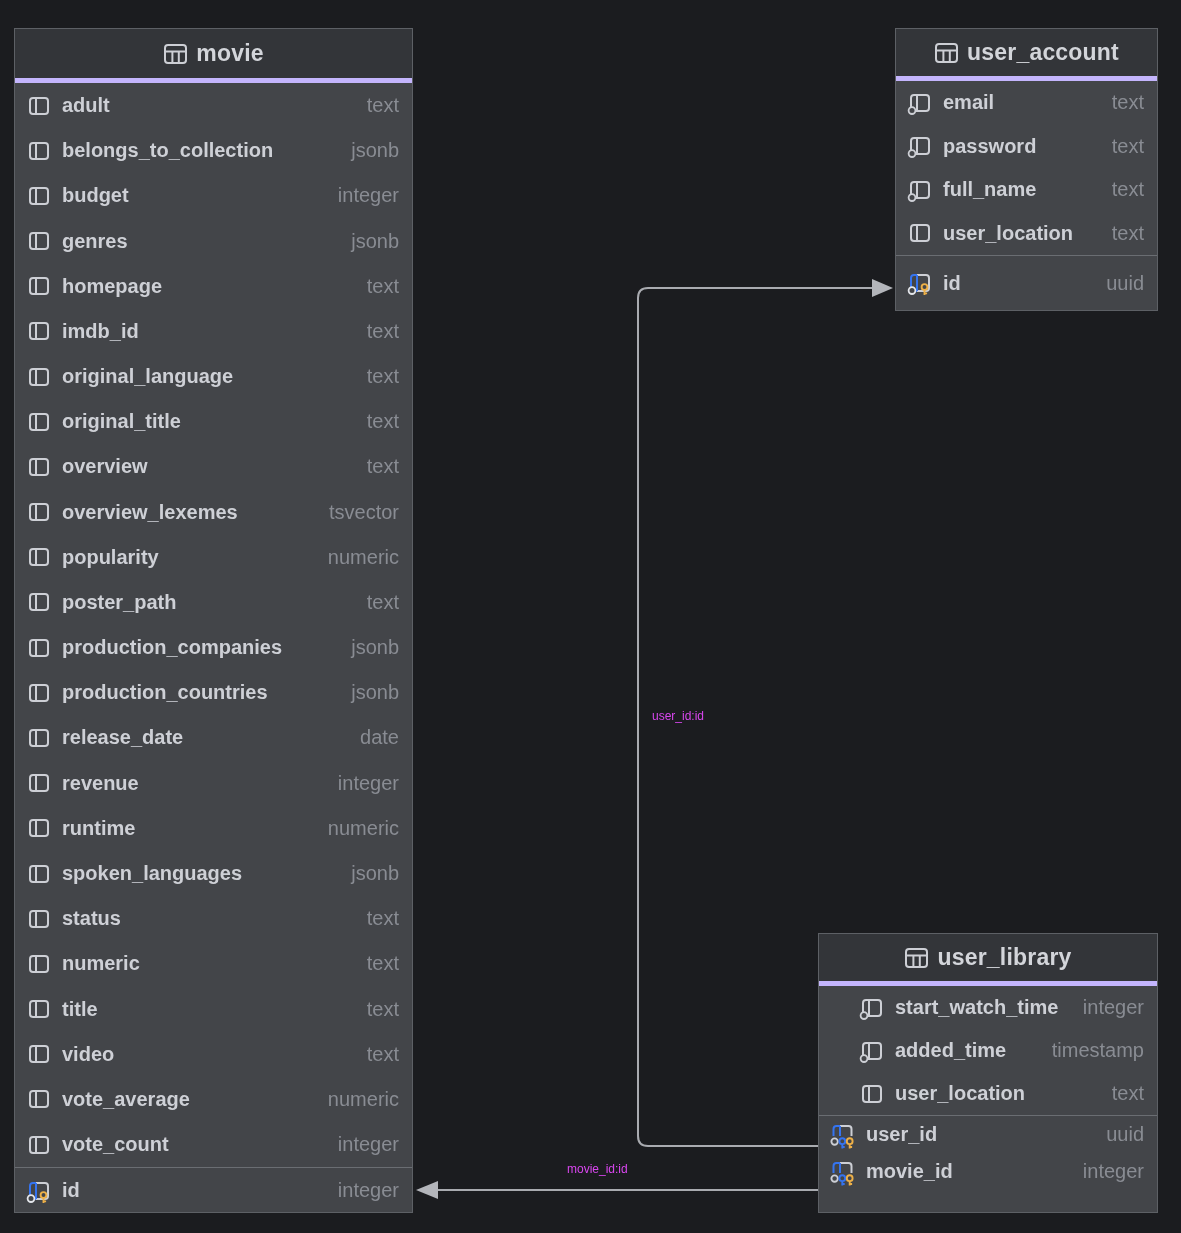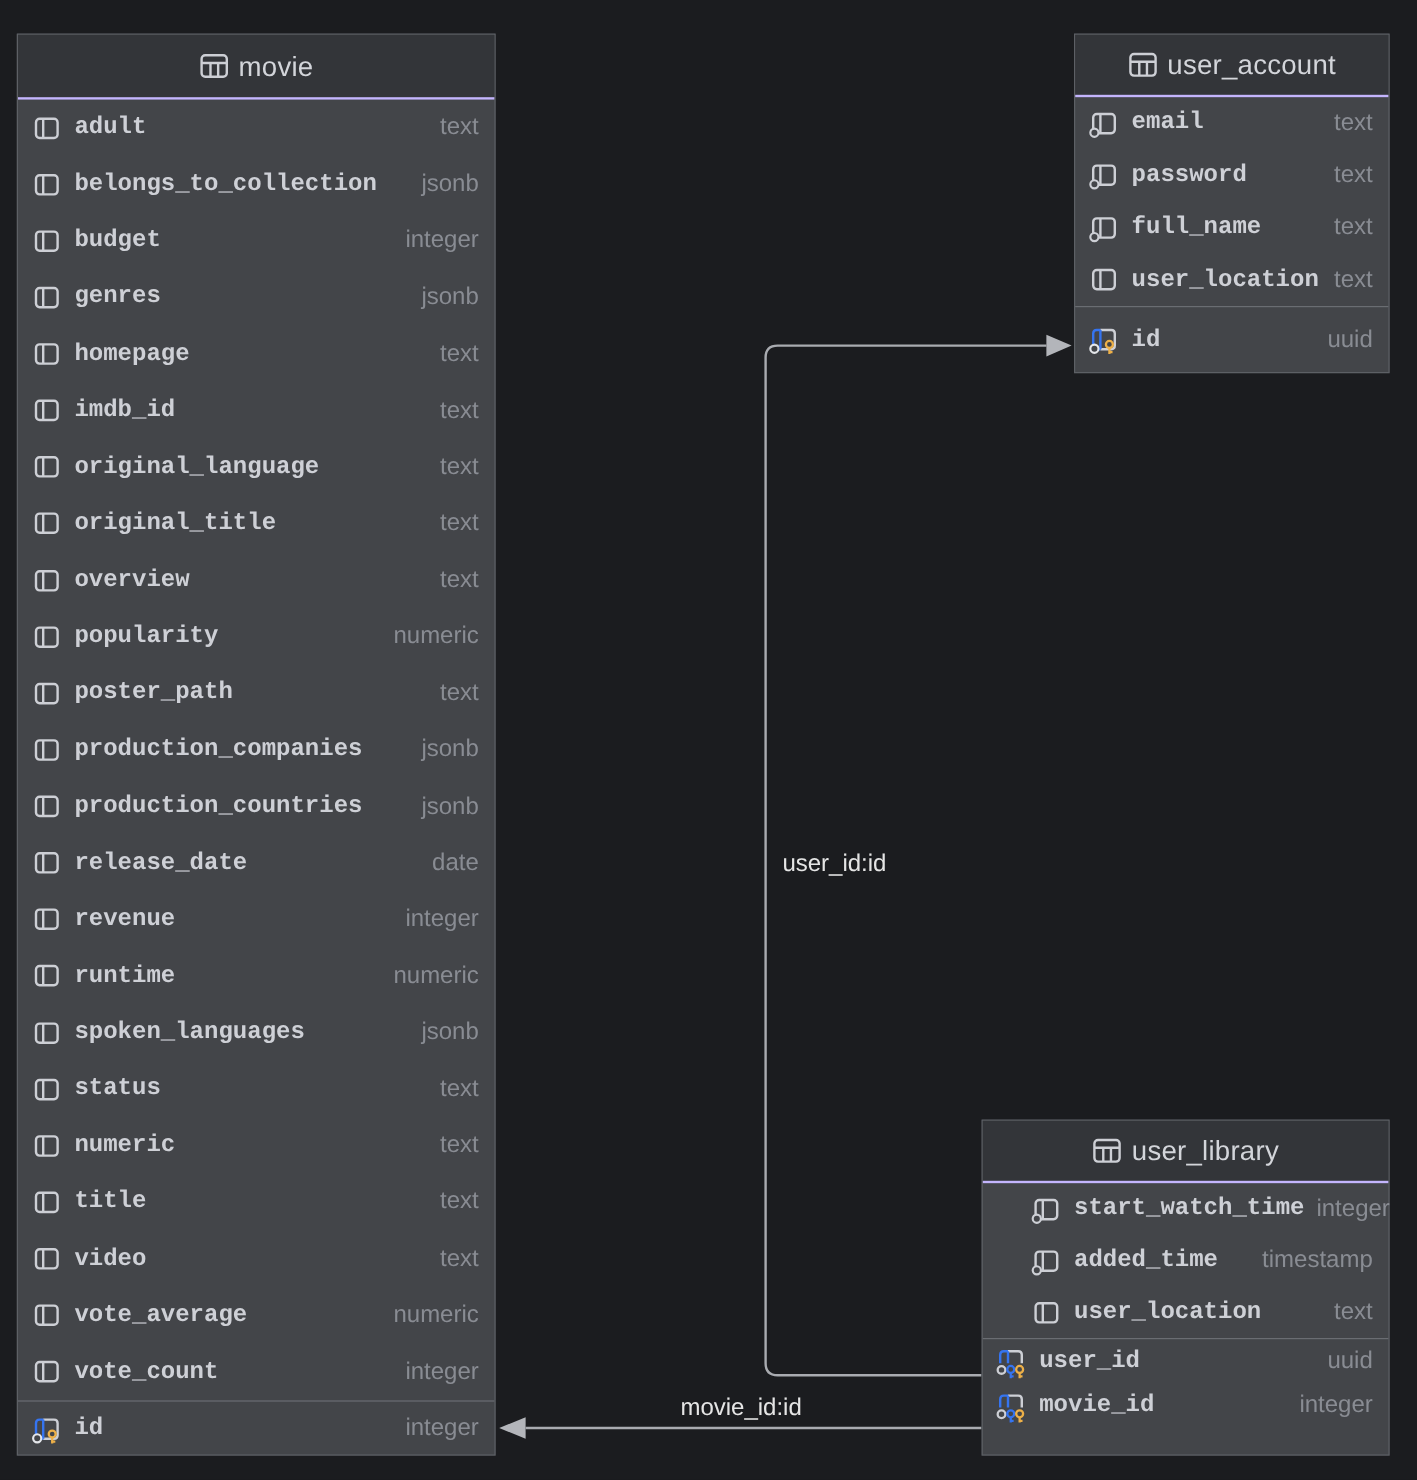--- a/index.html
+++ b/index.html
@@ -10,51 +10,51 @@
   }
   .canvas{position:absolute;inset:0;}
   svg.relations{position:absolute;left:0;top:0;z-index:1;}
   .db-table{
     position:absolute;z-index:2;box-sizing:border-box;
     background:#434549;border:1px solid #5d6065;
     display:flex;flex-direction:column;
   }
   .t-header{
     box-sizing:border-box;flex:0 0 auto;
-    background:#333539;border-bottom:2px solid #c4b5fd;
+    background:#333539;border-bottom:5px solid #c4b5fd;
     display:flex;align-items:center;justify-content:center;gap:8px;
-    color:#d3d5da;font-weight:normal;font-size:23px;letter-spacing:.2px;
+    color:#d3d5da;font-weight:bold;font-size:23px;letter-spacing:.2px;
   }
   .t-body{flex:1 1 auto;display:flex;flex-direction:column;box-sizing:border-box;}
   .t-keys{flex:0 0 auto;border-top:1px solid #6a6d72;display:flex;flex-direction:column;box-sizing:border-box;}
   .row{display:flex;align-items:center;padding:0 13px 0 11px;flex:1 1 0;min-height:0;}
   .row .icon{width:26px;height:26px;flex:0 0 26px;margin-right:10px;}
   .row .icon svg{display:block;overflow:visible;}
-  .col-name{font-weight:bold;color:#ced0d6;font-size:20px;white-space:nowrap;font-family:Liberation Mono, monospace;}
+  .col-name{font-weight:bold;color:#ced0d6;font-size:20px;white-space:nowrap;}
   .col-type{margin-left:auto;padding-left:10px;color:#898c93;font-size:20px;white-space:nowrap;}
   .t-header .icon svg{display:block;overflow:visible;}
 
   
   #tbl-0{left:14px;top:28px;width:399px;height:1185px;}
   #tbl-0 .t-header{height:54px;}
   #tbl-0 .t-body{height:1084px;flex:0 0 1084px;}
   #tbl-0 .t-keys{height:46px;}
 
   #tbl-1{left:895px;top:28px;width:263px;height:283px;}
   #tbl-1 .t-header{height:52px;}
   #tbl-1 .t-body{height:174px;flex:0 0 174px;}
   #tbl-1 .t-keys{height:55px;}
 
   #tbl-2{left:818px;top:933px;width:340px;height:280px;}
   #tbl-2 .t-header{height:52px;}
   #tbl-2 .t-body{height:129px;flex:0 0 129px;padding-left:29px;}
   #tbl-2 .t-keys{height:75px;}
 
   .rel-label{
-    position:absolute;z-index:3;color:#e5e5e5;font-size:20px;white-space:nowrap;
+    position:absolute;z-index:3;color:#d946ef;font-size:12px;white-space:nowrap;
   }
   #rel-label-0{left:652px;top:709px;}
   #rel-label-1{left:567px;top:1162px;}
 </style>
 </head>
 <body>
 
 <div class="canvas">
 
   <svg class="relations" width="1181" height="1233" viewBox="0 0 1181 1233">
@@ -194,20 +194,32 @@
         </div>
         <div class="row">
           <span class="icon">
             <svg width="26" height="26" viewBox="0 0 26 26">
               <g fill="none" stroke="#cdcfd5" stroke-width="2">
                 <rect x="4" y="5" width="18" height="16" rx="3"></rect>
                 <path d="M10 5 V21"></path>
               </g>
             </svg>
           </span>
+          <span class="col-name">overview_lexemes</span>
+          <span class="col-type">tsvector</span>
+        </div>
+        <div class="row">
+          <span class="icon">
+            <svg width="26" height="26" viewBox="0 0 26 26">
+              <g fill="none" stroke="#cdcfd5" stroke-width="2">
+                <rect x="4" y="5" width="18" height="16" rx="3"></rect>
+                <path d="M10 5 V21"></path>
+              </g>
+            </svg>
+          </span>
           <span class="col-name">popularity</span>
           <span class="col-type">numeric</span>
         </div>
         <div class="row">
           <span class="icon">
             <svg width="26" height="26" viewBox="0 0 26 26">
               <g fill="none" stroke="#cdcfd5" stroke-width="2">
                 <rect x="4" y="5" width="18" height="16" rx="3"></rect>
                 <path d="M10 5 V21"></path>
               </g>

